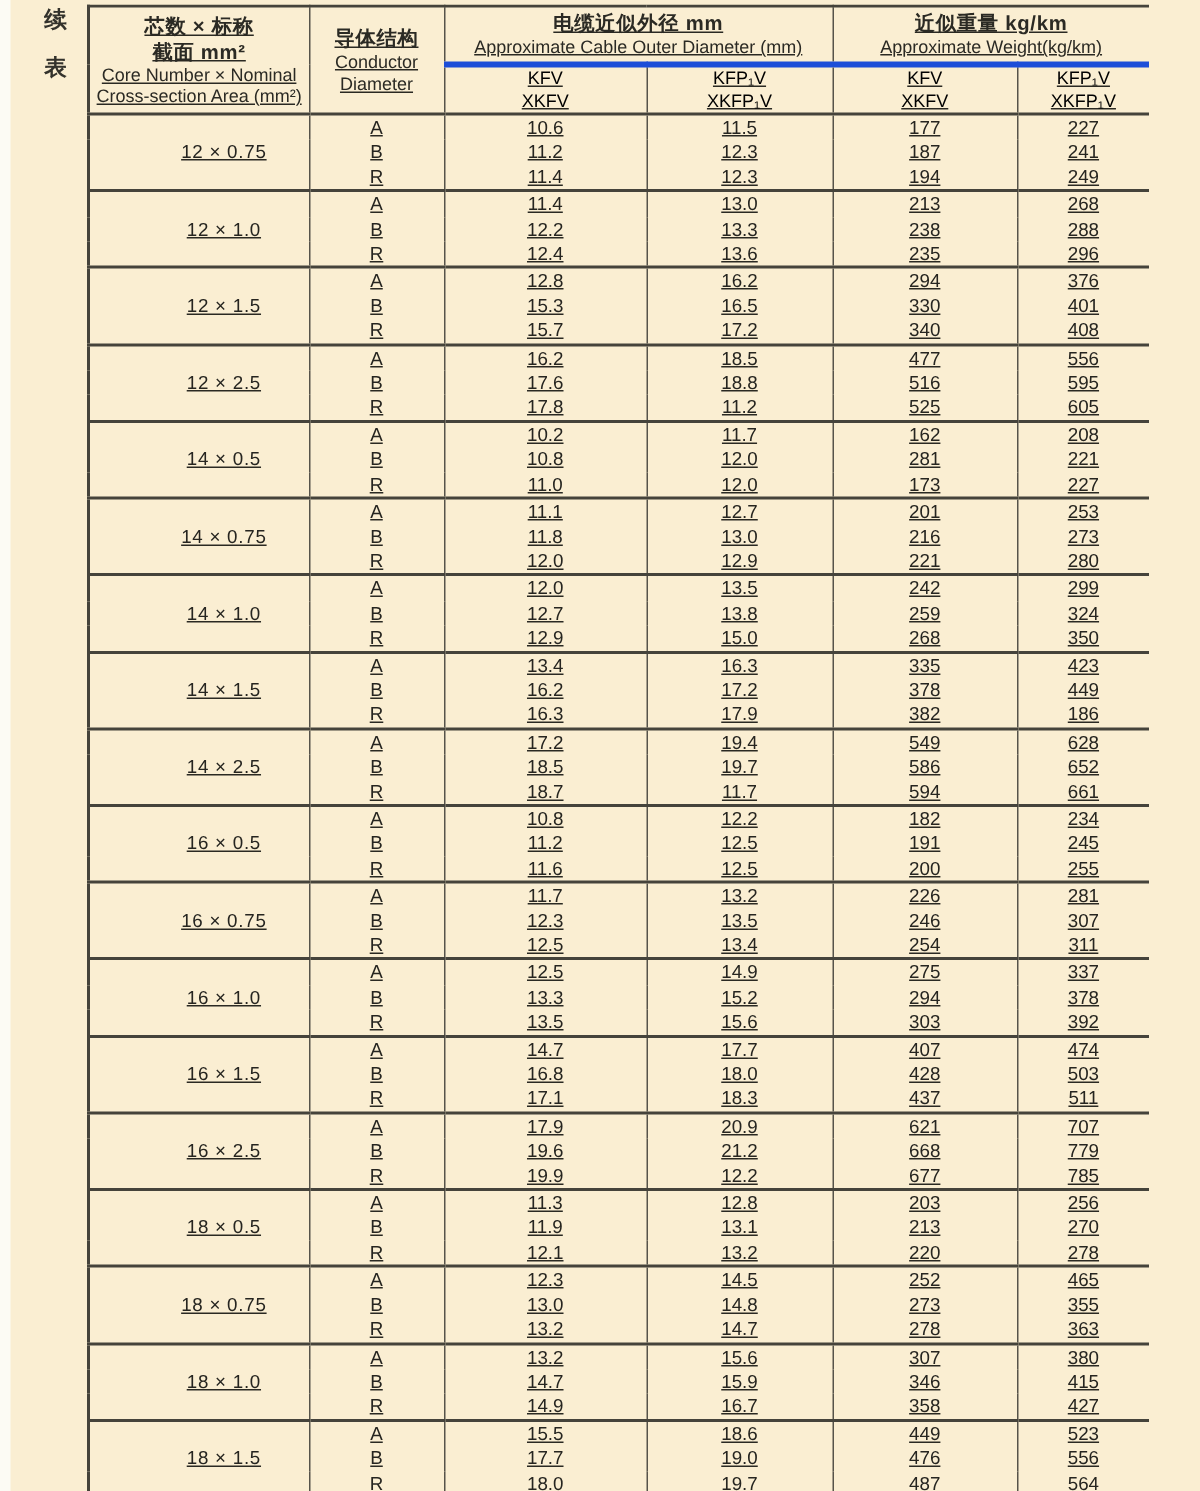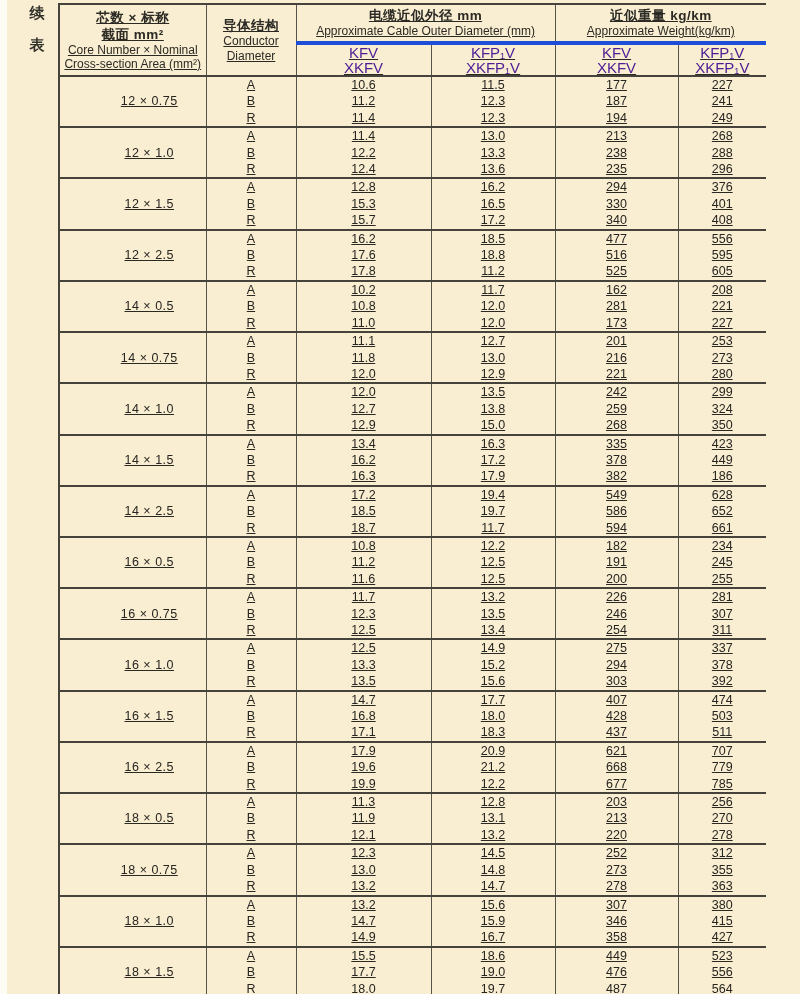--- a/index.html
+++ b/index.html
@@ -22,21 +22,21 @@
   col.c1{width:147px;} col.c2{width:90px;} col.c3{width:135px;}
   col.c4{width:124px;} col.c5{width:123px;} col.c6{width:88px;}
   th,td{padding:0;margin:0;text-align:center;vertical-align:middle;font-weight:normal;}
   thead th{border-bottom:2px solid #45433b;}
   thead tr.hrow1 th{height:36px;}
   thead tr.hrow2 th{height:29px;}
   th.span-group{border-bottom:4px solid #1d4ed8;}
   .bL{border-left:1px solid #56534a;}
   .zh{font-size:13.5px;font-weight:700;line-height:17px;letter-spacing:0.5px;color:#2b2a24;}
   .en{font-size:12px;line-height:14.5px;color:#2b2a24;}
-  .sub{font-size:15px;line-height:15px;color:#4c1d95;}
+  .sub{font-size:12px;line-height:15px;color:#000000;}
   tbody td{
     height:16.4px;font-size:12.5px;line-height:16.4px;color:#262520;
     white-space:nowrap;overflow:hidden;
   }
   tbody tr.group-start td{border-top:2px solid #45433b;}
   td.label{letter-spacing:0.5px;padding-left:33px;}
 </style>
 </head>
 <body>
 
@@ -428,21 +428,21 @@
           <td class="bL">13.2</td>
           <td class="bL">220</td>
           <td class="bL">278</td>
         </tr>
         <tr class="group-start">
           <td rowspan="3" class="label">18 × 0.75</td>
           <td class="bL">A</td>
           <td class="bL">12.3</td>
           <td class="bL">14.5</td>
           <td class="bL">252</td>
-          <td class="bL">312</td>
+          <td class="bL">465</td>
         </tr>
         <tr>
           <td class="bL">B</td>
           <td class="bL">13.0</td>
           <td class="bL">14.8</td>
           <td class="bL">273</td>
           <td class="bL">355</td>
         </tr>
         <tr>
           <td class="bL">R</td>

